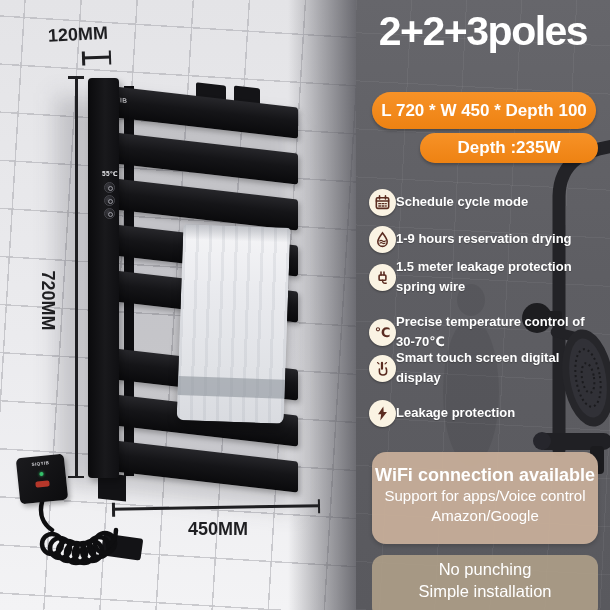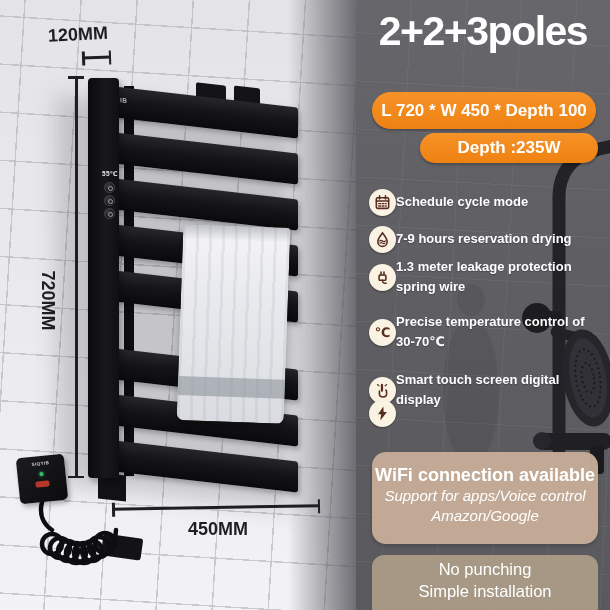--- a/index.html
+++ b/index.html
@@ -117,32 +117,32 @@
   .p-title{position:absolute;top:8px;left:0;width:100%;text-align:center;font-size:41px;font-weight:800;letter-spacing:-1.5px;z-index:2;}
   .p-sub{position:absolute;top:59px;left:0;width:100%;text-align:center;font-size:19px;font-weight:700;z-index:2;}
   .pill{
     position:absolute;background:linear-gradient(180deg,#f79227,#ee8212);border-radius:19px;
     display:flex;align-items:center;justify-content:center;color:#fff;font-weight:700;z-index:2;
     box-shadow:0 2px 3px rgba(0,0,0,.25);
   }
   .pill1{top:92px;left:16px;width:224px;height:37px;font-size:17px;}
   .pill2{top:133px;left:64px;width:178px;height:30px;font-size:17px;border-radius:15px;}
   .feat{position:absolute;left:13px;display:flex;align-items:center;gap:0;z-index:2;}
-  .f1{top:189px;} .f2{top:226px;} .f3{top:257px;} .f4{top:312px;} .f5{top:370px;} .f6{top:400px;}
+  .f1{top:189px;} .f2{top:226px;} .f3{top:257px;} .f4{top:312px;} .f5{top:348px;} .f6{top:400px;}
   .ficon{
     width:27px;height:27px;border-radius:50%;background:#faf3e3;flex:0 0 27px;
     display:flex;align-items:center;justify-content:center;box-shadow:0 1px 2px rgba(0,0,0,.35);
   }
   .ficon svg{display:block;}
   .icon-glyph{font-size:13px;font-weight:700;color:#5a2b20;line-height:1;}
   .ftext{font-size:13px;font-weight:700;line-height:1.55;white-space:pre-line;max-width:205px;text-shadow:0 1px 1px rgba(0,0,0,.25);}
   .tan-box{position:absolute;left:16px;width:226px;border-radius:14px;text-align:center;color:#fff;z-index:2;}
   .wifi-box{top:452px;height:92px;background:rgba(198,173,152,.96);box-shadow:0 2px 4px rgba(0,0,0,.18);}
   .wifi-title{margin-top:13px;font-size:18px;font-weight:700;}
-  .wifi-line{font-size:15px;font-weight:400;line-height:20px;font-style:italic;}
+  .wifi-line{font-size:15px;font-weight:400;line-height:20px;}
   .install-box{top:555px;height:64px;background:rgba(176,160,138,.88);border-radius:12px;}
   .install-line{font-size:16.5px;font-weight:400;line-height:22px;}
   .install-box .install-line:first-child{margin-top:3px;}
 </style>
 </head>
 <body>
 
 <div id="stage">
 
   <div class="wall">
@@ -248,33 +248,33 @@
     </div>
 
     <div class="feat f2">
       <span class="ficon">
         <svg width="17" height="17" viewBox="0 0 16 16" fill="none" stroke="#5a2b20" stroke-width="1.5" stroke-linecap="round">
           <path d="M8 1.8 C5.6 5 3.6 7.4 3.6 10.1 a4.4 4.4 0 0 0 8.8 0 C12.4 7.4 10.4 5 8 1.8 Z"></path>
           <path d="M5.3 9.4 q1.35 -1.1 2.7 0 t2.7 0" stroke-width="1.1"></path>
           <path d="M5.6 11.4 q1.2 -1 2.4 0 t2.4 0" stroke-width="1.1"></path>
         </svg>
       </span>
-      <span class="ftext">7-9 hours reservation drying</span>
+      <span class="ftext">1-9 hours reservation drying</span>
     </div>
 
     <div class="feat f3">
       <span class="ficon">
         <svg width="17" height="17" viewBox="0 0 16 16" fill="none" stroke="#5a2b20" stroke-width="1.5" stroke-linecap="round">
           <rect x="4.8" y="5.6" width="6.4" height="5" rx="1"></rect>
           <line x1="6.6" y1="2.8" x2="6.6" y2="5.6"></line>
             <line x1="9.4" y1="2.8" x2="9.4" y2="5.6"></line>
           <path d="M8 10.6 c0 2.6 1.4 3.2 3.6 2.7" stroke-width="1.3"></path>
         </svg>
       </span>
-      <span class="ftext">1.3 meter leakage protection
+      <span class="ftext">1.5 meter leakage protection
 spring wire</span>
     </div>
 
     <div class="feat f4">
       <span class="ficon">
         <span class="icon-glyph">℃</span>
       </span>
       <span class="ftext">Precise temperature control of
 30-70℃</span>
     </div>
@@ -289,20 +289,21 @@
       </span>
       <span class="ftext">Smart touch screen digital display</span>
     </div>
 
     <div class="feat f6">
       <span class="ficon">
         <svg width="17" height="17" viewBox="0 0 16 16">
           <path d="M8.8 1.5 L3.8 8.6 h2.9 L5.9 14.5 L12.2 6.6 H9.1 Z" fill="#5a2b20"></path>
         </svg>
       </span>
+      <span class="ftext">Leakage protection</span>
     </div>
 
     <div class="tan-box wifi-box">
       <div class="wifi-title">WiFi connection available</div>
       <div class="wifi-line">Support for apps/Voice control</div>
       <div class="wifi-line">Amazon/Google</div>
     </div>
     <div class="tan-box install-box">
       <div class="install-line">No punching</div>
       <div class="install-line">Simple installation</div>

